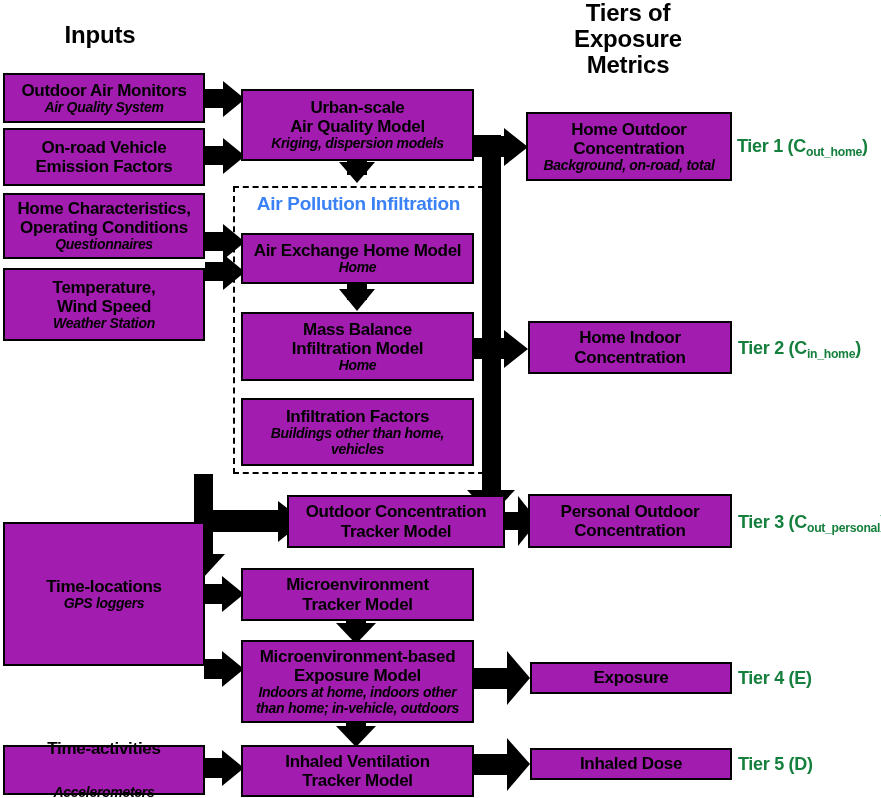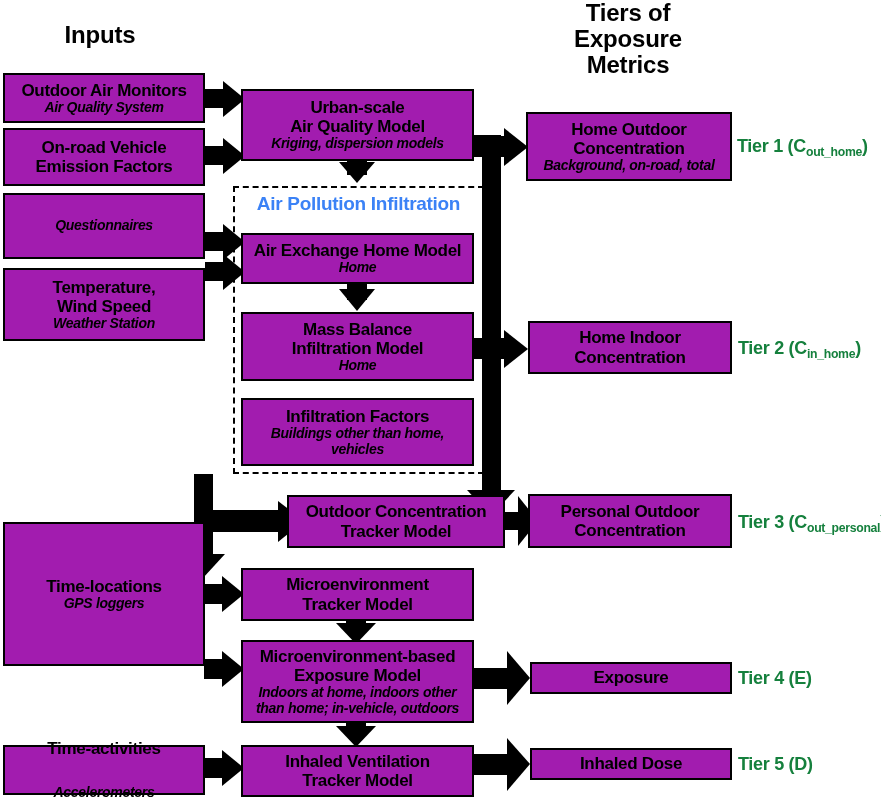--- a/index.html
+++ b/index.html
@@ -206,20 +206,22 @@
     <div class="t1">Outdoor Air Monitors</div>
     <div class="t2">Air Quality System</div>
   </div>
 
   <div class="box" style="left:3px;top:128px;width:202px;height:58px;">
     <div class="t1">On-road Vehicle
 Emission Factors</div>
   </div>
 
   <div class="box" style="left:3px;top:193px;width:202px;height:66px;">
+    <div class="t1">Home Characteristics,
+Operating Conditions</div>
     <div class="t2">Questionnaires</div>
   </div>
 
   <div class="box" style="left:3px;top:268px;width:202px;height:73px;">
     <div class="t1">Temperature,
 Wind Speed</div>
     <div class="t2">Weather Station</div>
   </div>
 
   <div class="box" style="left:3px;top:522px;width:202px;height:144px;">

